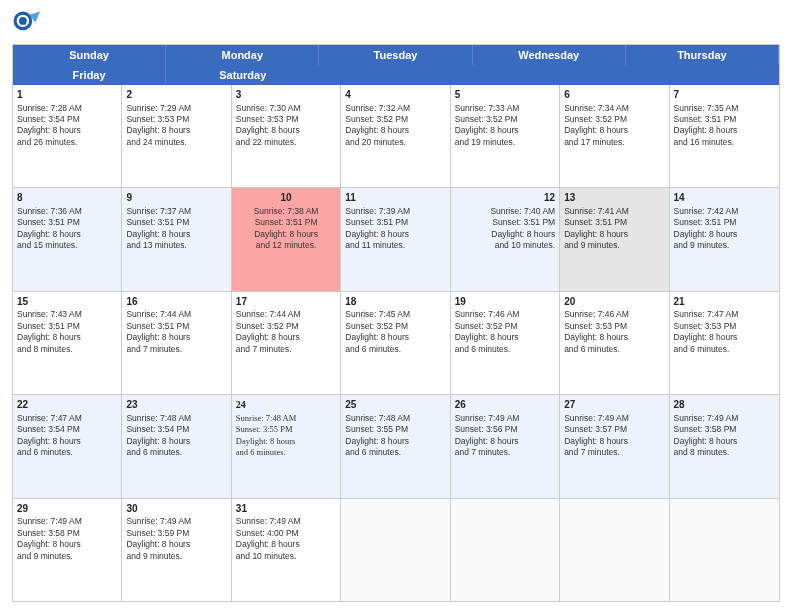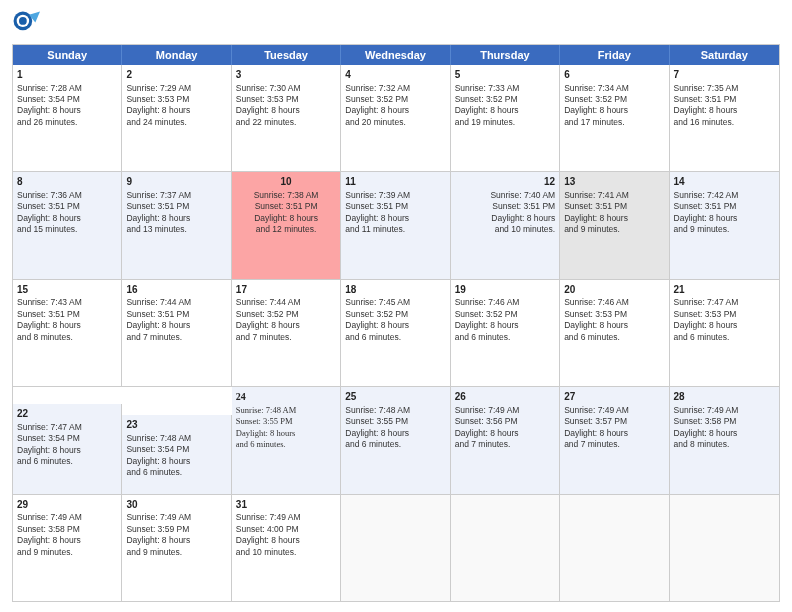--- a/index.html
+++ b/index.html
@@ -54,21 +54,21 @@
       color: #555;
     }
     .calendar {
       flex: 1;
       display: flex;
       flex-direction: column;
       border: 1px solid #ccc;
     }
     .cal-header-row {
       display: grid;
-      grid-template-columns: repeat(7, 1fr);
+      grid-template-columns: repeat(5, 1fr);
       background: #3a6bbf;
     }
     .cal-header-cell {
       color: #fff;
       font-size: 11px;
       font-weight: bold;
       text-align: center;
       padding: 4px 2px;
       border-right: 1px solid #5585d0;
     }
@@ -287,28 +287,28 @@
           </div>
           <div class="cal-cell">
             <span class="day-num">21</span>
             <div>Sunrise: 7:47 AM</div>
             <div>Sunset: 3:53 PM</div>
             <div>Daylight: 8 hours</div>
             <div>and 6 minutes.</div>
           </div>
         </div>
         <div class="cal-row">
-          <div class="cal-cell" style="background: rgb(238, 242, 250); margin-top: 17px;">
+          <div class="cal-cell" style="background: rgb(238, 242, 250);">
             <span class="day-num">22</span>
             <div>Sunrise: 7:47 AM</div>
             <div>Sunset: 3:54 PM</div>
             <div>Daylight: 8 hours</div>
             <div>and 6 minutes.</div>
           </div>
-          <div class="cal-cell" style="background: rgb(238, 242, 250); margin-top: 28px;">
+          <div class="cal-cell" style="background: rgb(238, 242, 250);">
             <span class="day-num">23</span>
             <div>Sunrise: 7:48 AM</div>
             <div>Sunset: 3:54 PM</div>
             <div>Daylight: 8 hours</div>
             <div>and 6 minutes.</div>
           </div>
           <div class="cal-cell" style="background: rgb(238, 242, 250); font-family: Liberation Serif, serif;">
             <span class="day-num">24</span>
             <div>Sunrise: 7:48 AM</div>
             <div>Sunset: 3:55 PM</div>

